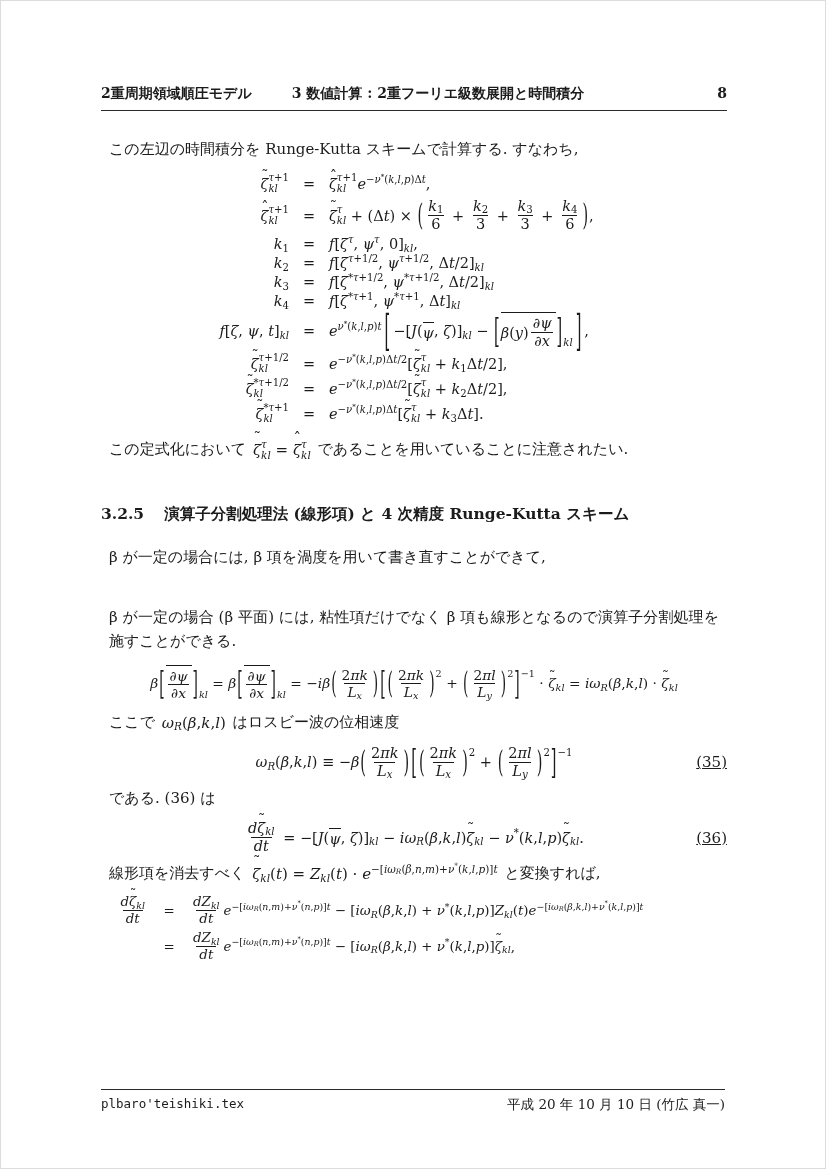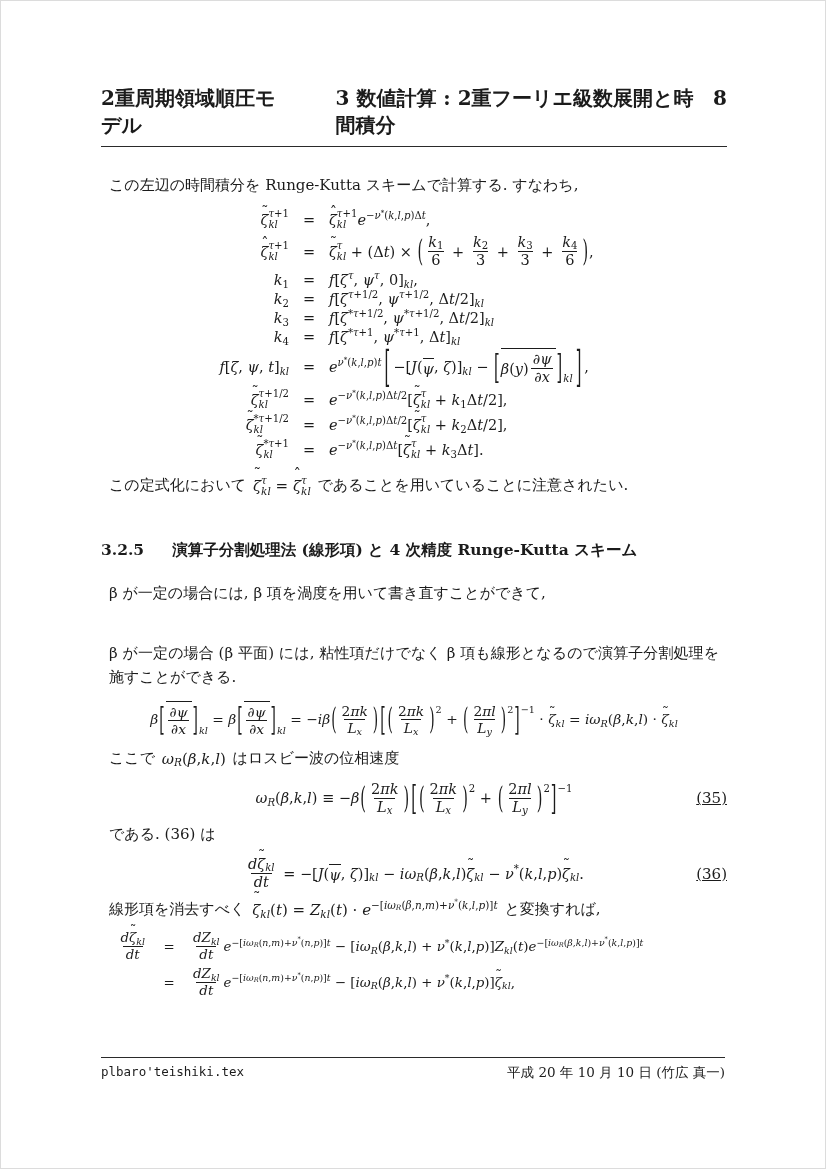--- a/index.html
+++ b/index.html
@@ -5,33 +5,33 @@
   html,body{margin:0;padding:0;background:#f2f2f2;}
   .page{
     width:826px;height:1169px;position:relative;background:#ffffff;
     border:1px solid #dcdcdc;box-sizing:border-box;
     font-family:"DejaVu Serif",serif;color:#1b1b1b;overflow:hidden;
   }
   .content{position:absolute;left:100px;width:626px;top:0;}
 
   
   .runhead{display:flex;align-items:baseline;padding-top:84px;border-bottom:1.5px solid #2a2a2a;
-    padding-bottom:7px;font-weight:700;font-size:20px;}
+    padding-bottom:7px;font-weight:700;font-size:14px;}
   .runhead .sec{margin-left:40px;}
   .runhead .pg{margin-left:auto;}
 
   
   .para{font-size:15px;line-height:1.6;margin:8px;text-align:justify;}
   .mt-intro{margin-top:26px;}
   .mt-note{margin-top:12px;}
   .mt-b1{margin-top:36px;}
   .mt-b2{margin-top:20px;}
   .mt-s{margin-top:8px;}
   .mt-xs{margin-top:6px;}
-  .subsec{font-size:15.5px;font-weight:700;margin:42px 0 0 0;display:flex;gap:28px;}
+  .subsec{font-size:15.5px;font-weight:700;margin:42px 0 0 0;display:flex;gap:20px;}
 
   
   .eqarr{display:grid;column-gap:13px;row-gap:3px;align-items:center;}
   .eqarr-rk{grid-template-columns:188px 14px auto;font-size:14.5px;margin-top:12px;}
   .eqarr-z{grid-template-columns:48px 14px auto;font-size:13.4px;margin-top:8px;}
   .eq-l{justify-self:end;}
   .eq-c{justify-self:center;}
   .eq-r{justify-self:start;}
 
   
@@ -55,21 +55,21 @@
   .macc{position:relative;display:inline-block;}
   .macc::after{content:attr(data-a);position:absolute;left:55%;top:-0.5em;transform:translateX(-50%);
     font-size:1em;font-style:normal;line-height:1;}
   .mdl{display:inline-block;font-style:normal;line-height:1;margin:0 1px;}
   .dlp{transform:scaleY(2.1);}
   .dlb{transform:scaleY(2.35);}
   .dlB{transform:scaleY(2.35);}
   .dlX{transform:scaleY(2.9);margin:0 3px;}
 
   
-  .pfoot{position:absolute;left:100px;right:100px;top:1056px;border-top:1px solid #2a2a2a;
+  .pfoot{position:absolute;left:100px;right:100px;top:1088px;border-top:1px solid #2a2a2a;
     padding-top:6px;display:flex;justify-content:space-between;font-size:13.5px;}
   .fn{font-family:"DejaVu Sans Mono",monospace;font-size:12.5px;}
 </style>
 </head>
 <body>
 
 <div class="page">
   <div class="content">
 
     <header class="runhead">

